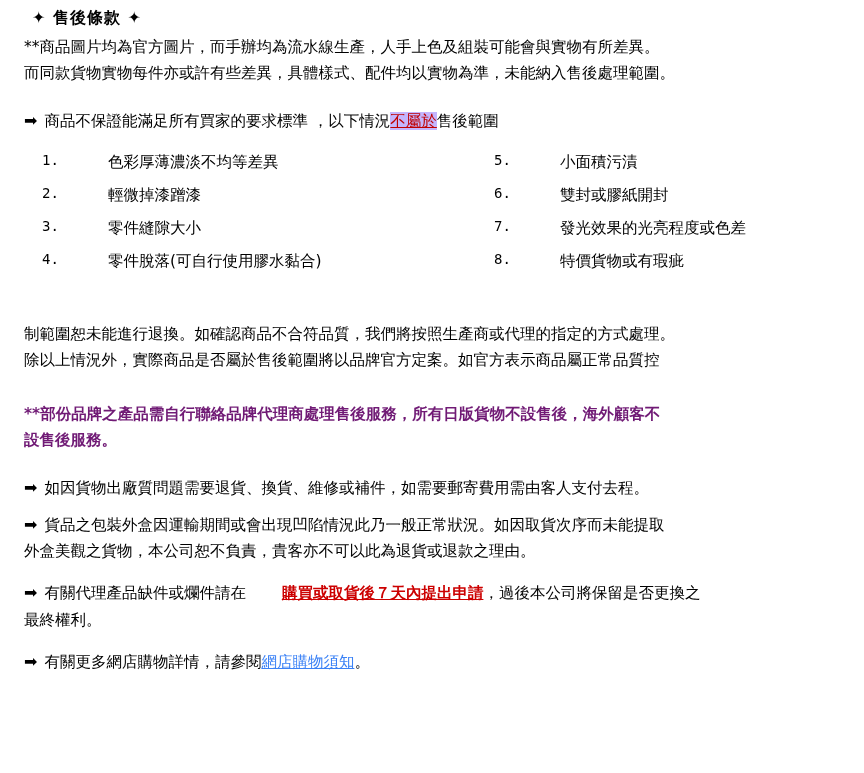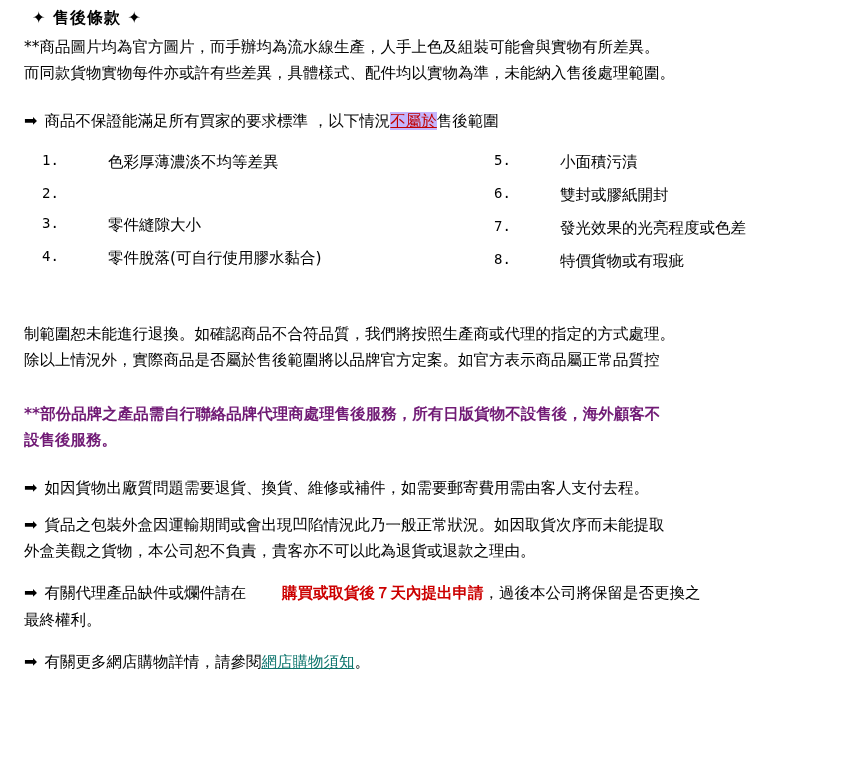--- a/index.html
+++ b/index.html
@@ -48,24 +48,25 @@
     color: #c00000;
     text-decoration: underline;
   }
   .redbold {
     color: #701a75;
     font-weight: bold;
   }
   .red-underline {
     color: #cc0000;
     font-weight: bold;
+    text-decoration: underline;
     padding-left: 36px;
   }
   .link {
-    color: #0f766e;
+    color: #3b82f6;
     text-decoration: underline;
   }
   .listwrap {
     display: flex;
     margin-top: 16px;
     margin-bottom: 6px;
   }
   .col {
     flex: 0 0 auto;
   }
@@ -107,20 +108,21 @@
   </p>
 
   <div class="listwrap">
     <div class="col left">
       <div class="li">
         <span class="num">1.</span>
         <span class="txt">色彩厚薄濃淡不均等差異</span>
       </div>
       <div class="li">
         <span class="num">2.</span>
+        <span class="txt">輕微掉漆蹭漆</span>
       </div>
       <div class="li">
         <span class="num">3.</span>
         <span class="txt">零件縫隙大小</span>
       </div>
       <div class="li">
         <span class="num">4.</span>
         <span class="txt">零件脫落(可自行使用膠水黏合)</span>
       </div>
     </div>

